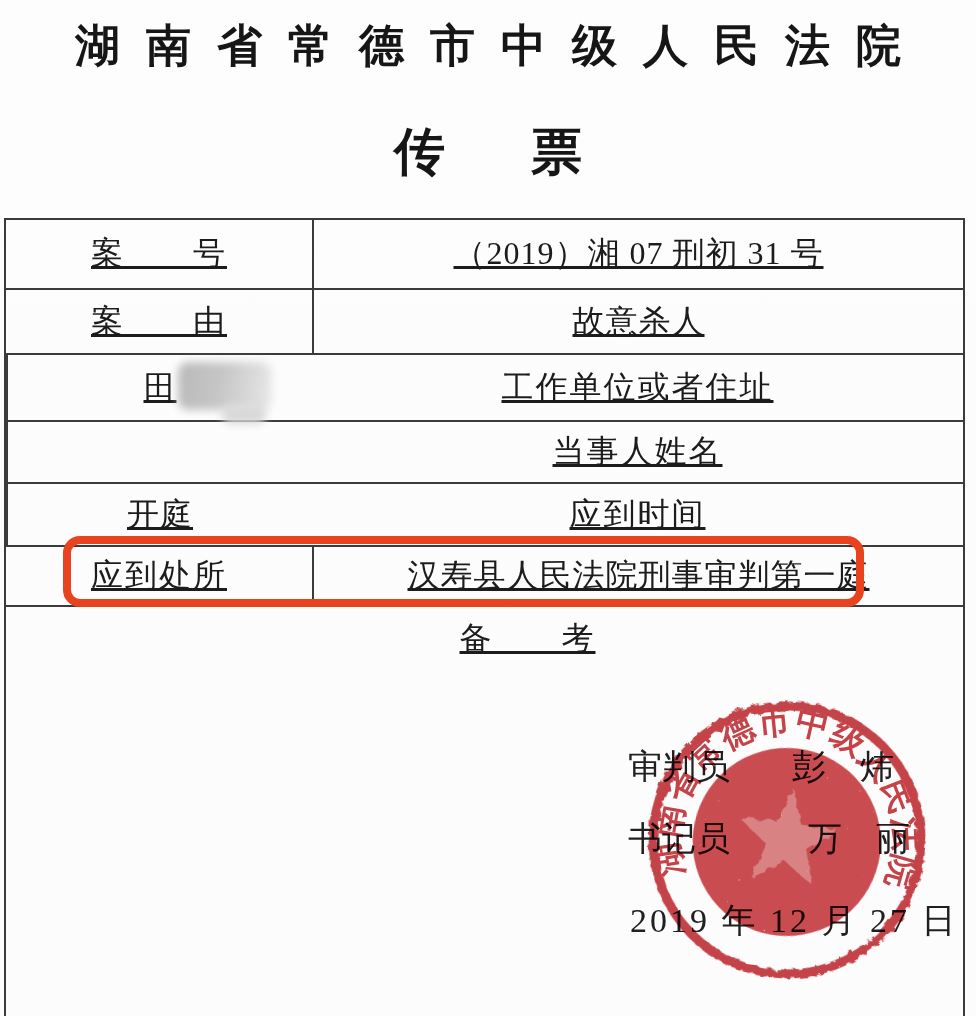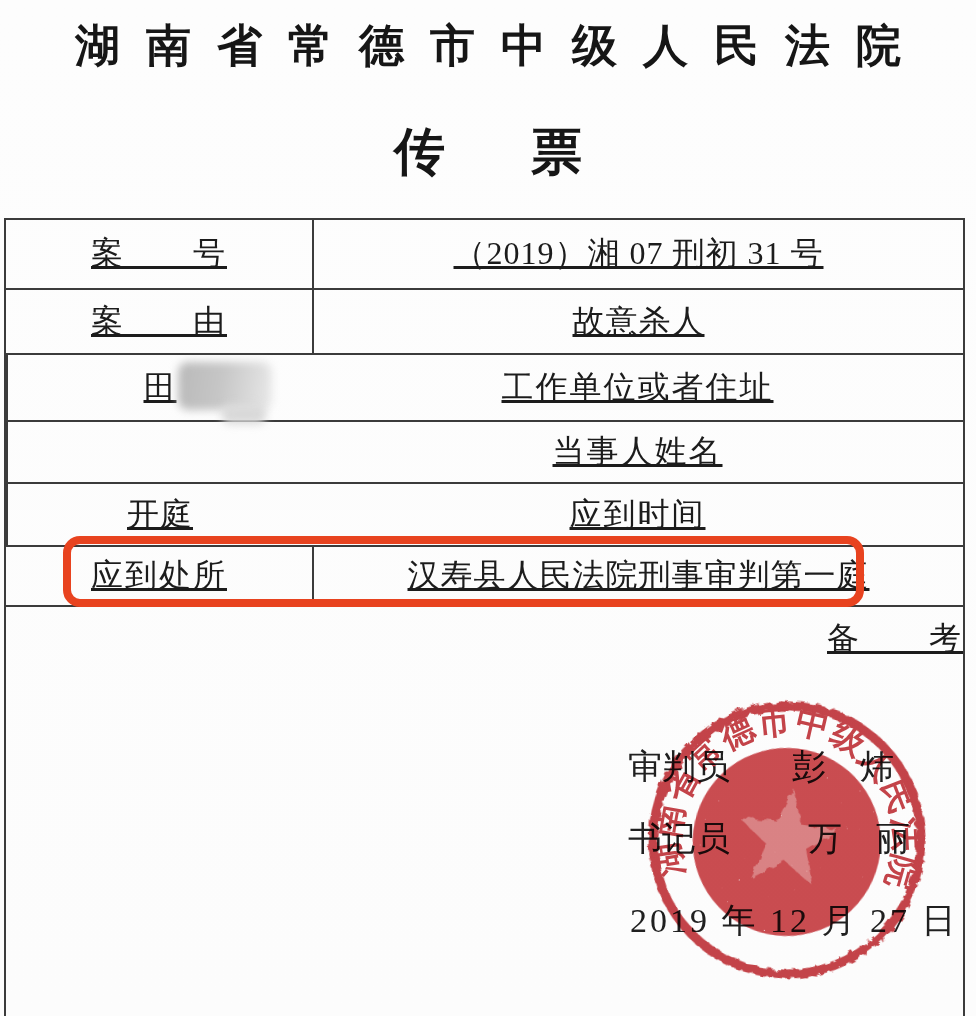--- a/index.html
+++ b/index.html
@@ -51,21 +51,21 @@
     display:flex;align-items:center;justify-content:center;
     font-size:32px;line-height:1.1;
     border-top:2px solid #3b3b3b;
     box-sizing:border-box;
     white-space:nowrap;
   }
   .cell.first{border-top:none;}
   .cell.value{border-left:2px solid #3b3b3b;}
   .cell.remarks{
     grid-column:1 / span 2;
-    justify-content:flex-end;align-items:flex-start;
+    justify-content:center;align-items:flex-start;
     padding:14px 0 0 86px;
   }
   .label-inner{letter-spacing:2px;}
   .value-inner{letter-spacing:1px;}
   
   .name-wrap{position:relative;display:flex;align-items:center;}
   .redact-blob{
     position:absolute;left:34px;top:-8px;
     width:94px;height:48px;border-radius:10px;
     background:linear-gradient(100deg,#b9b9b9 0%,#c6c6c6 45%,#dcdcdc 80%,#eaeaea 100%);

